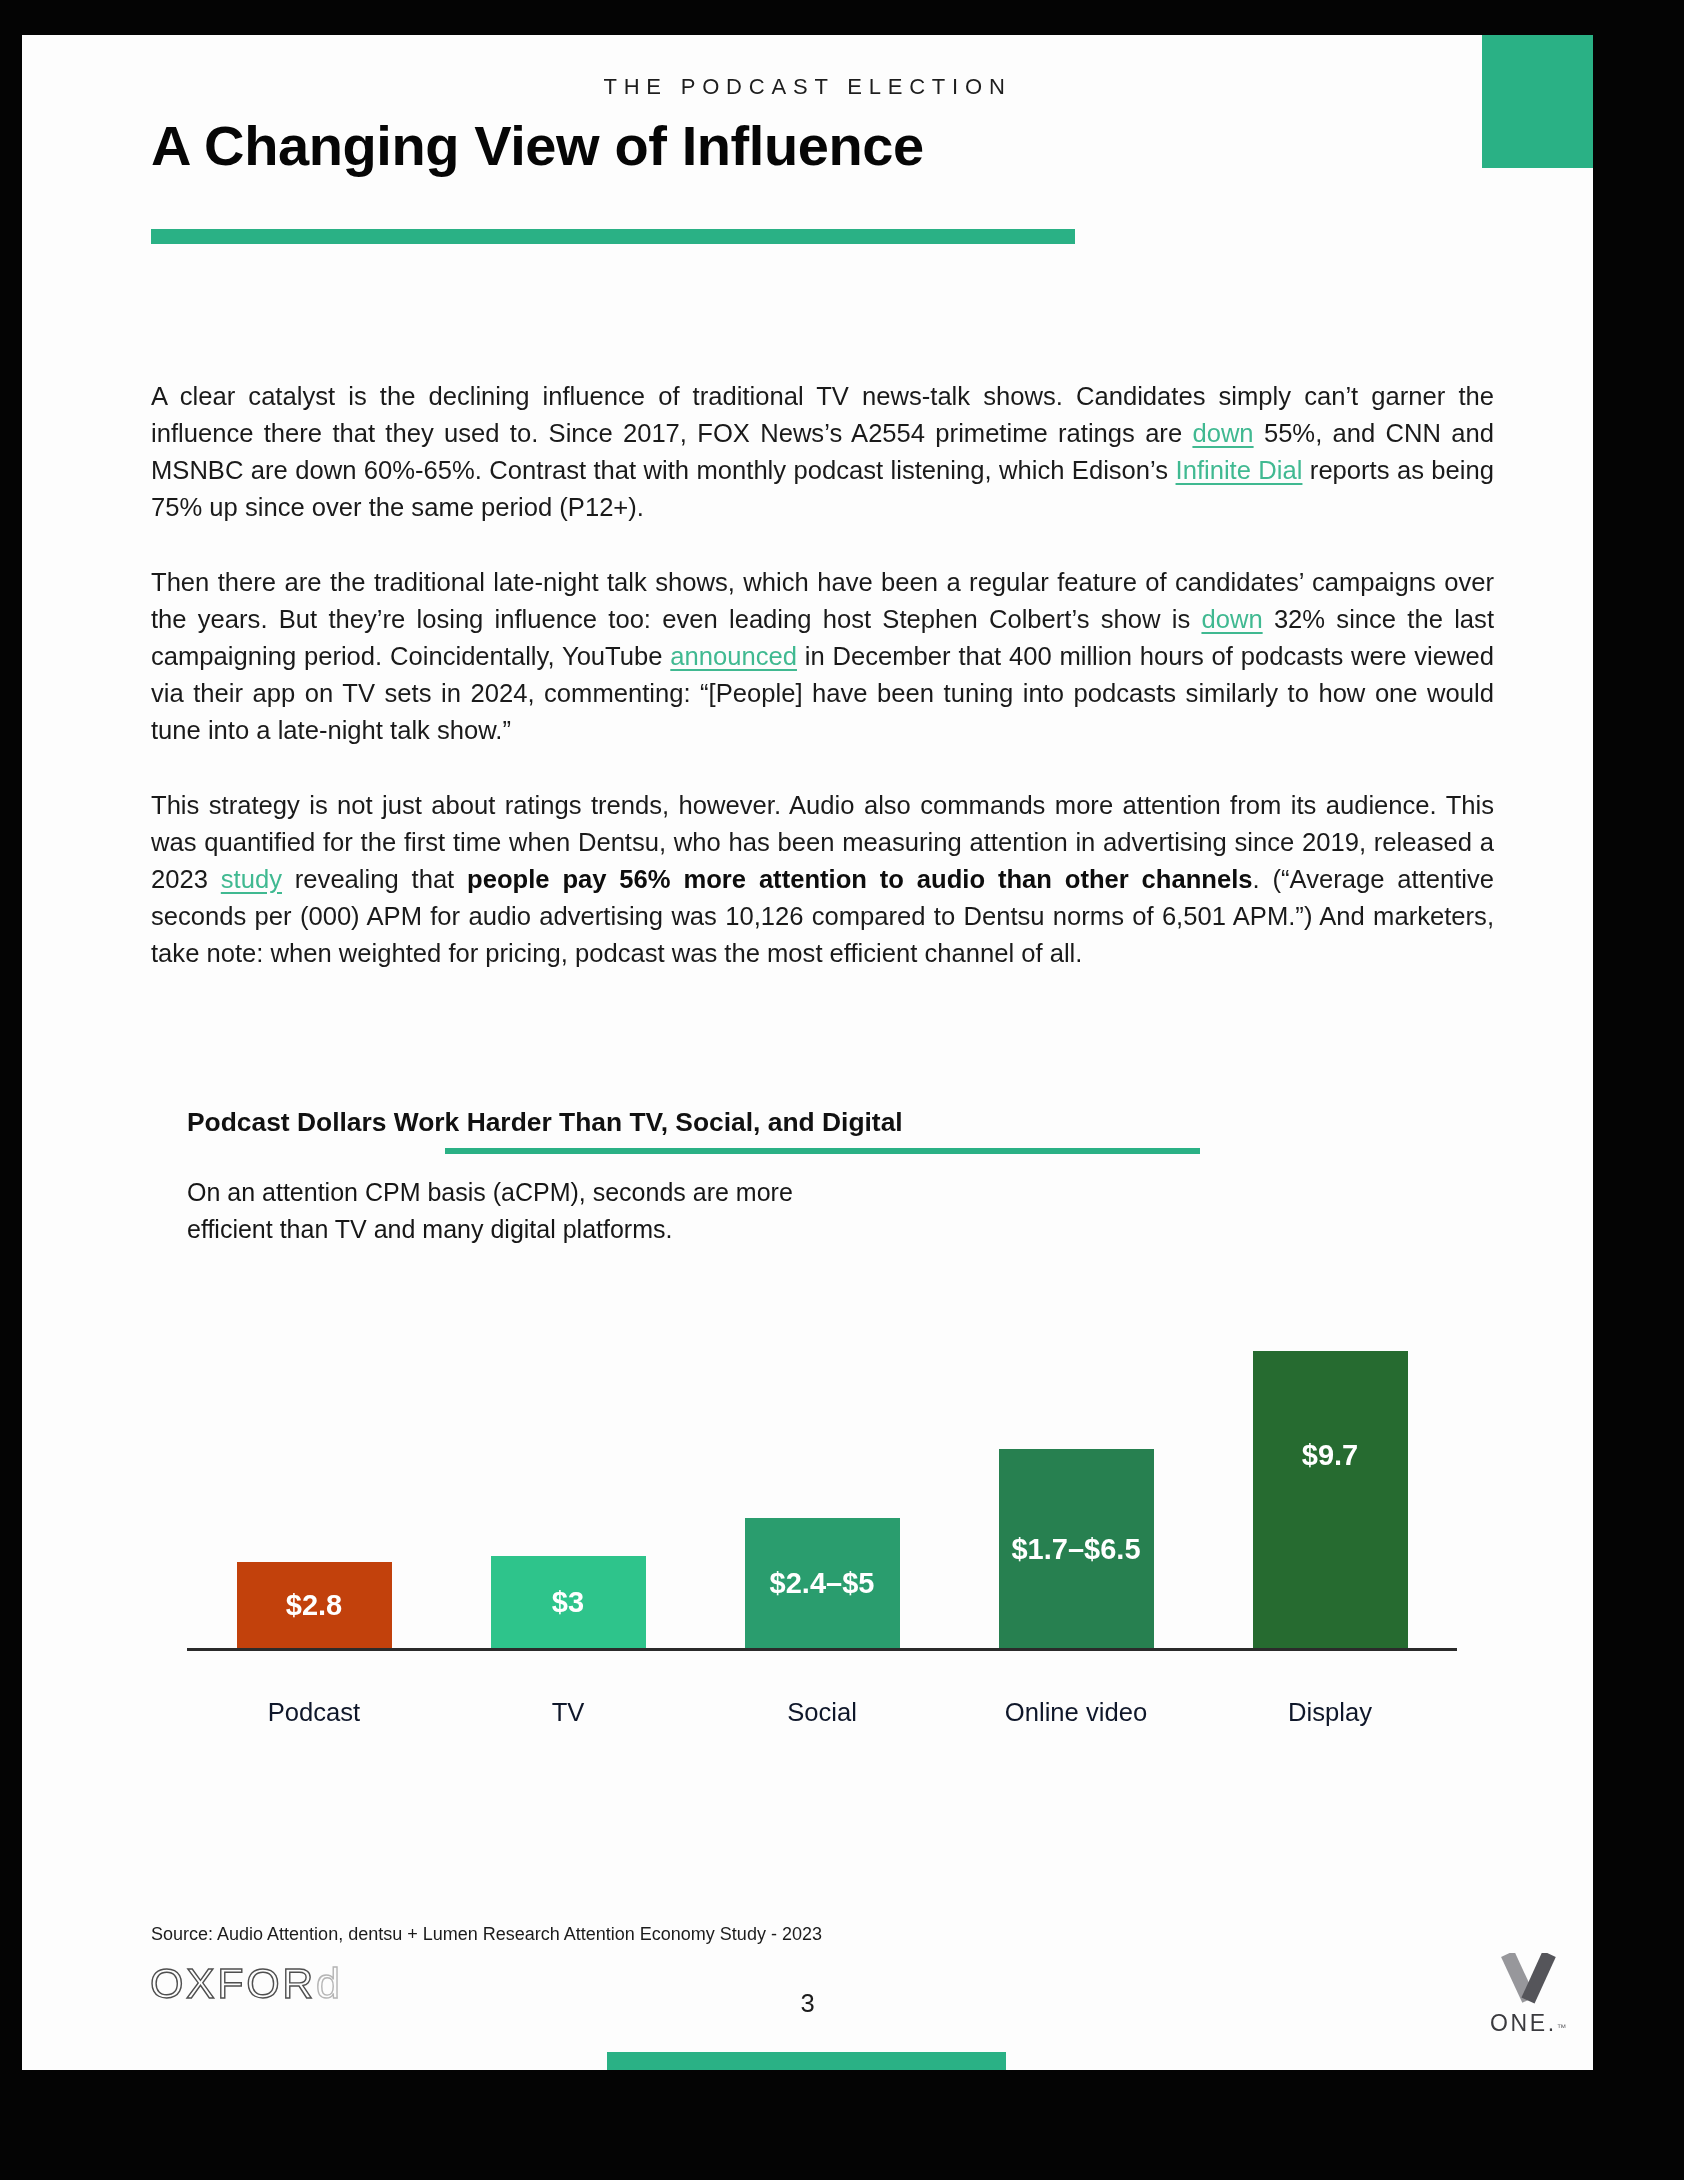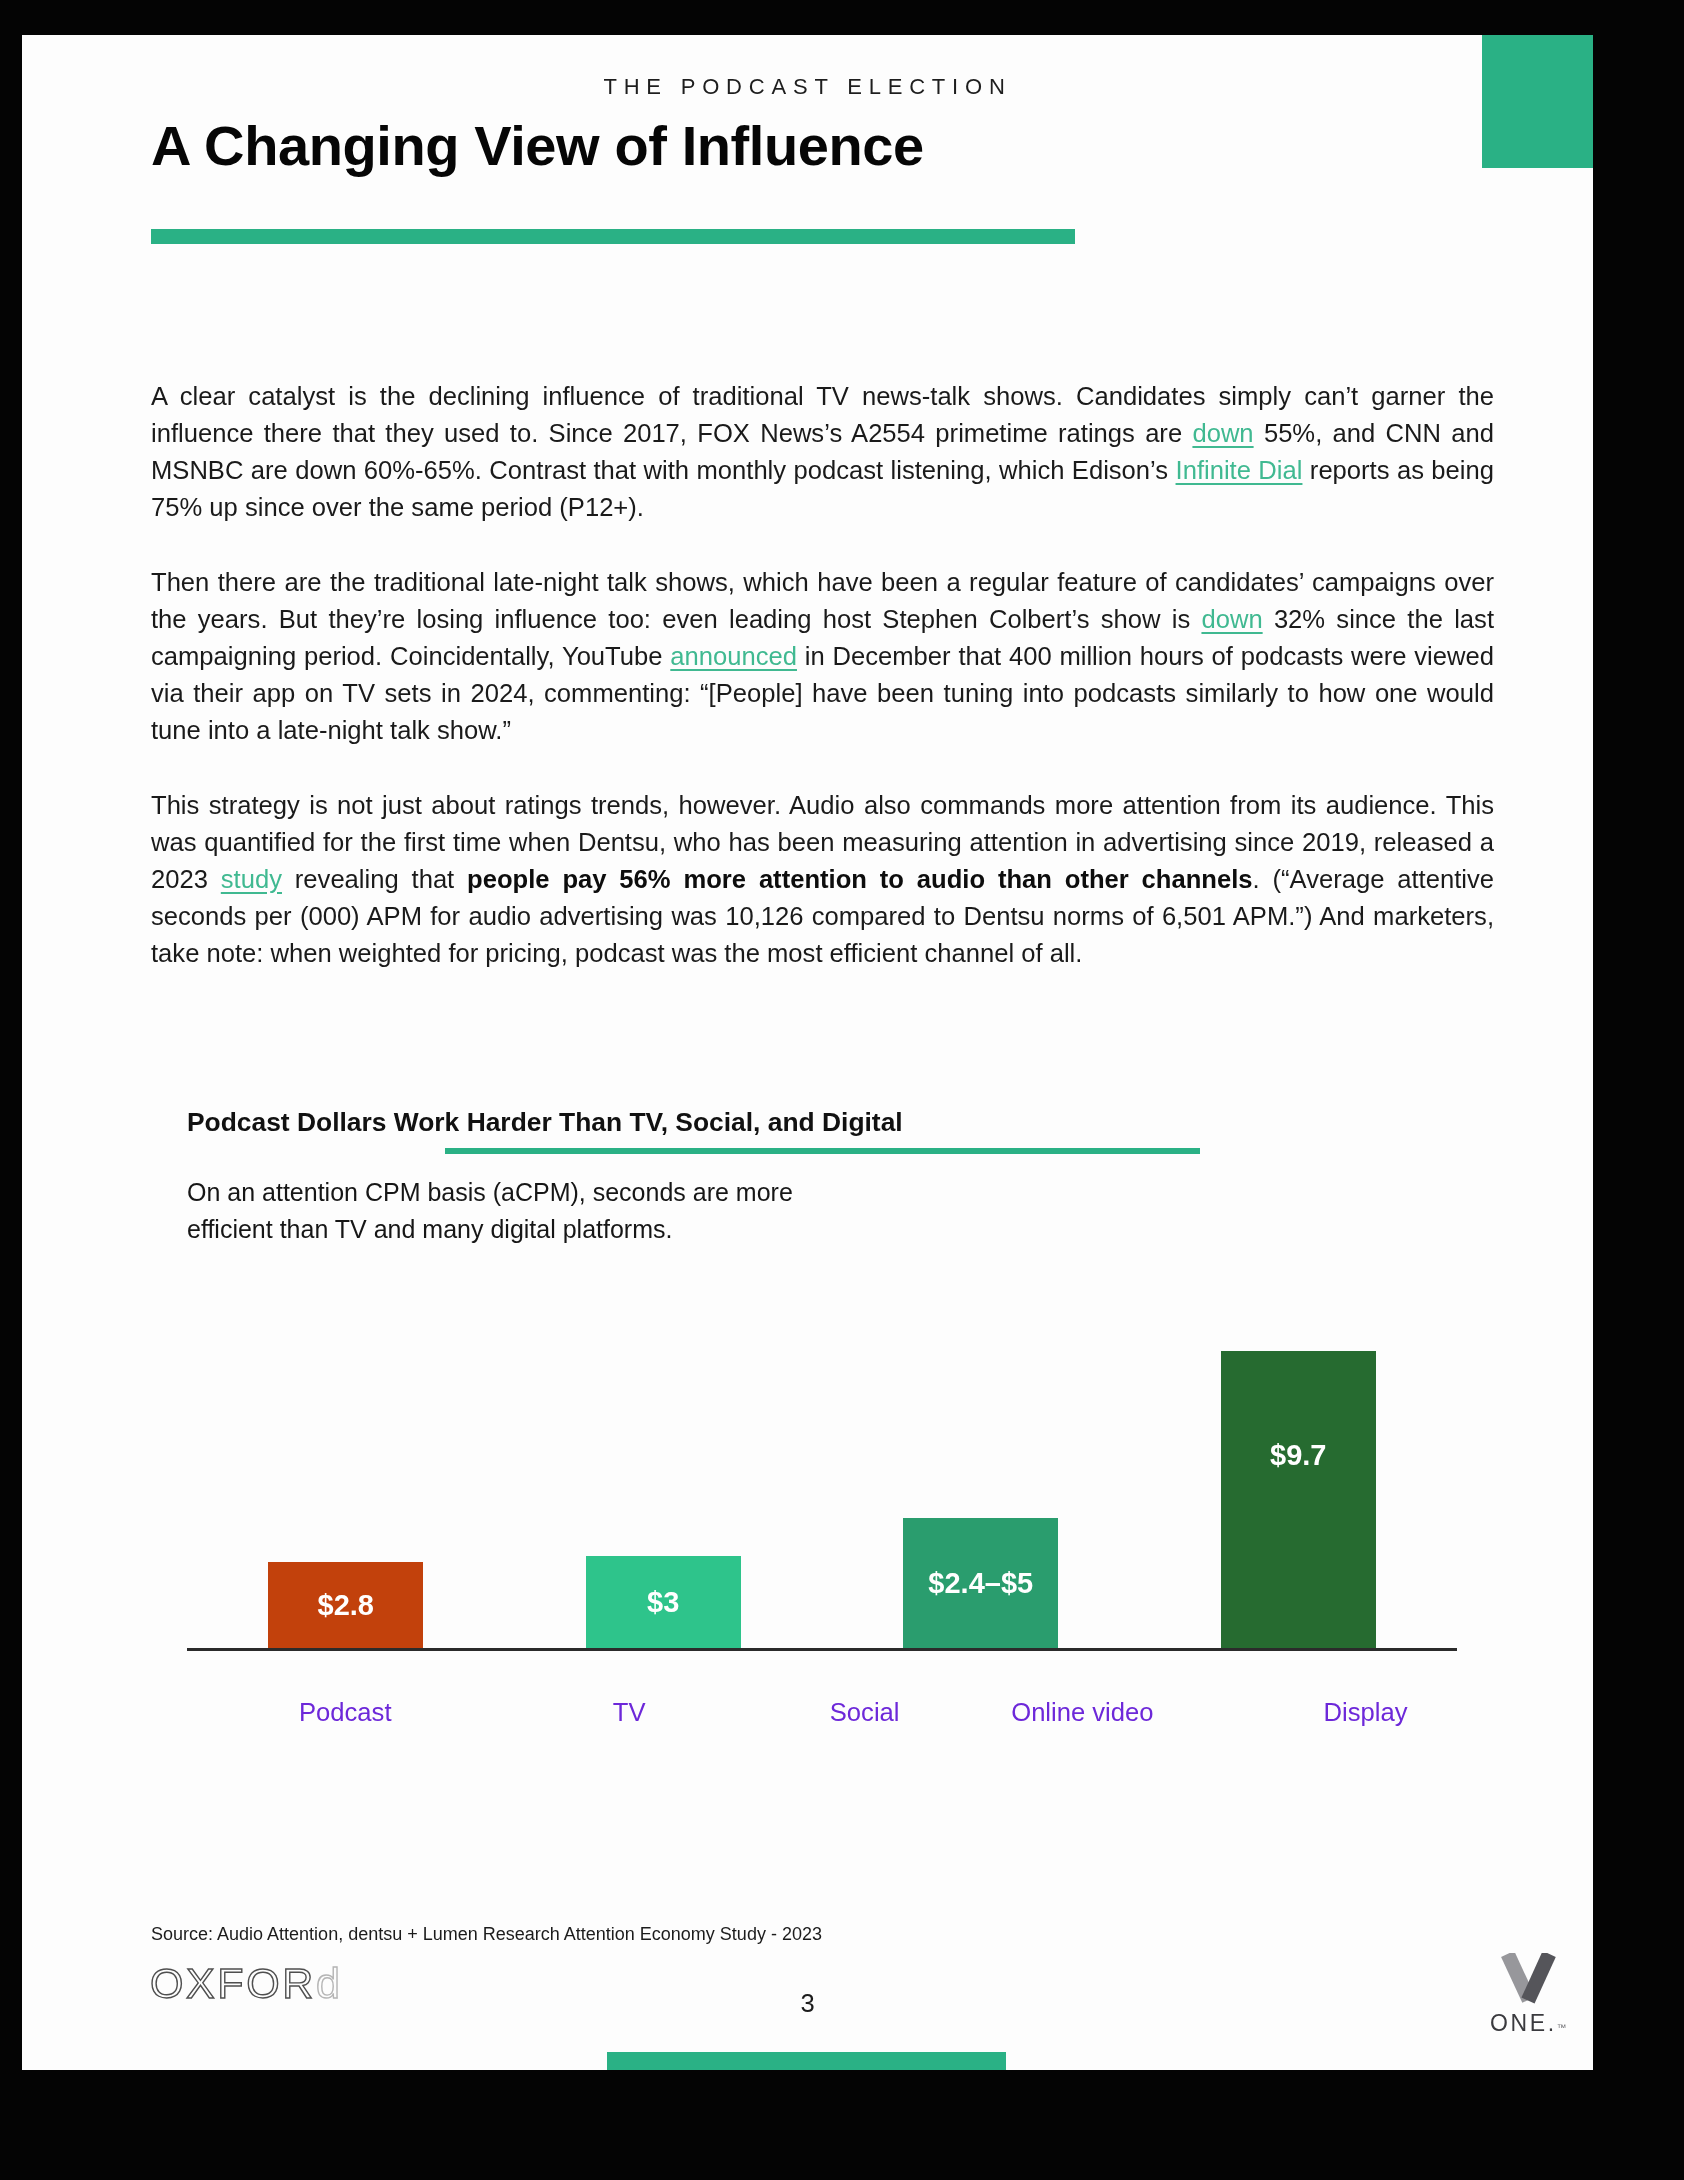--- a/index.html
+++ b/index.html
@@ -23,21 +23,21 @@
   .chart-subtitle.first{margin-top:20.4px;}
   .bars{position:absolute;left:165px;top:1316px;width:1270px;height:297px;display:flex;
         align-items:flex-end;justify-content:space-around;}
   .bar-slot{width:155px;display:flex;justify-content:center;align-items:flex-end;}
   .bar{width:155px;position:relative;}
   .bar-value{position:absolute;left:50%;top:50%;transform:translate(-50%,-50%);
              color:#ffffff;font-weight:700;font-size:29px;white-space:nowrap;}
   .bar.label-high .bar-value{top:35%;}
   .axis{position:absolute;left:165px;top:1613px;width:1270px;height:3.4px;background:#2b2b2b;}
   .cat-labels{position:absolute;left:165px;top:1663px;width:1270px;display:flex;justify-content:space-around;}
-  .cat-label{width:155px;text-align:right;font-size:25.6px;color:#6d28d9;white-space:nowrap;}
+  .cat-label{width:155px;text-align:center;font-size:25.6px;color:#0f172a;white-space:nowrap;}
   .source{position:absolute;left:129px;top:1888px;font-size:18px;color:#1c1c1c;line-height:1.3;}
   .oxford{position:absolute;left:128px;top:1927px;font-size:43px;letter-spacing:2.6px;line-height:1;
           color:transparent;-webkit-text-stroke:1.4px #4f4f4f;}
   .oxford .ox-light{-webkit-text-stroke:1.4px #b5b5b5;}
   .pageno{position:absolute;left:0;right:0;top:1954px;text-align:center;font-size:25.6px;color:#1c1c1c;}
   .vone{position:absolute;left:1438px;top:1918px;width:136px;text-align:center;}
   .one-text{margin-top:5.1px;font-size:23px;letter-spacing:2.6px;color:#3a3a3e;line-height:1;}
   .one-text .tm{font-size:9.4px;letter-spacing:0;vertical-align:baseline;color:#6a6a6e;}
   .bottom-bar{position:absolute;left:585px;bottom:0;width:399px;height:18px;background:var(--accent,#2ab185);}
 </style>
@@ -77,20 +77,25 @@
           <div class="bar" style="height: 92px; background: rgb(46, 196, 139);">
             <div class="bar-value">$3</div>
           </div>
         </div>
         <div class="bar-slot">
           <div class="bar" style="height: 130px; background: rgb(42, 157, 110); text-decoration: underline;">
             <div class="bar-value">$2.4–$5</div>
           </div>
         </div>
         <div class="bar-slot">
+          <div class="bar" style="height: 199px; background: rgb(39, 128, 80);">
+            <div class="bar-value">$1.7–$6.5</div>
+          </div>
+        </div>
+        <div class="bar-slot">
           <div class="bar label-high" style="height: 297px; background: rgb(38, 107, 48);">
             <div class="bar-value">$9.7</div>
           </div>
         </div>
       </div>
     <div class="axis"></div>
     <div class="cat-labels" id="cat-labels">
         <div class="cat-label">Podcast</div>
         <div class="cat-label">TV</div>
         <div class="cat-label">Social</div>

